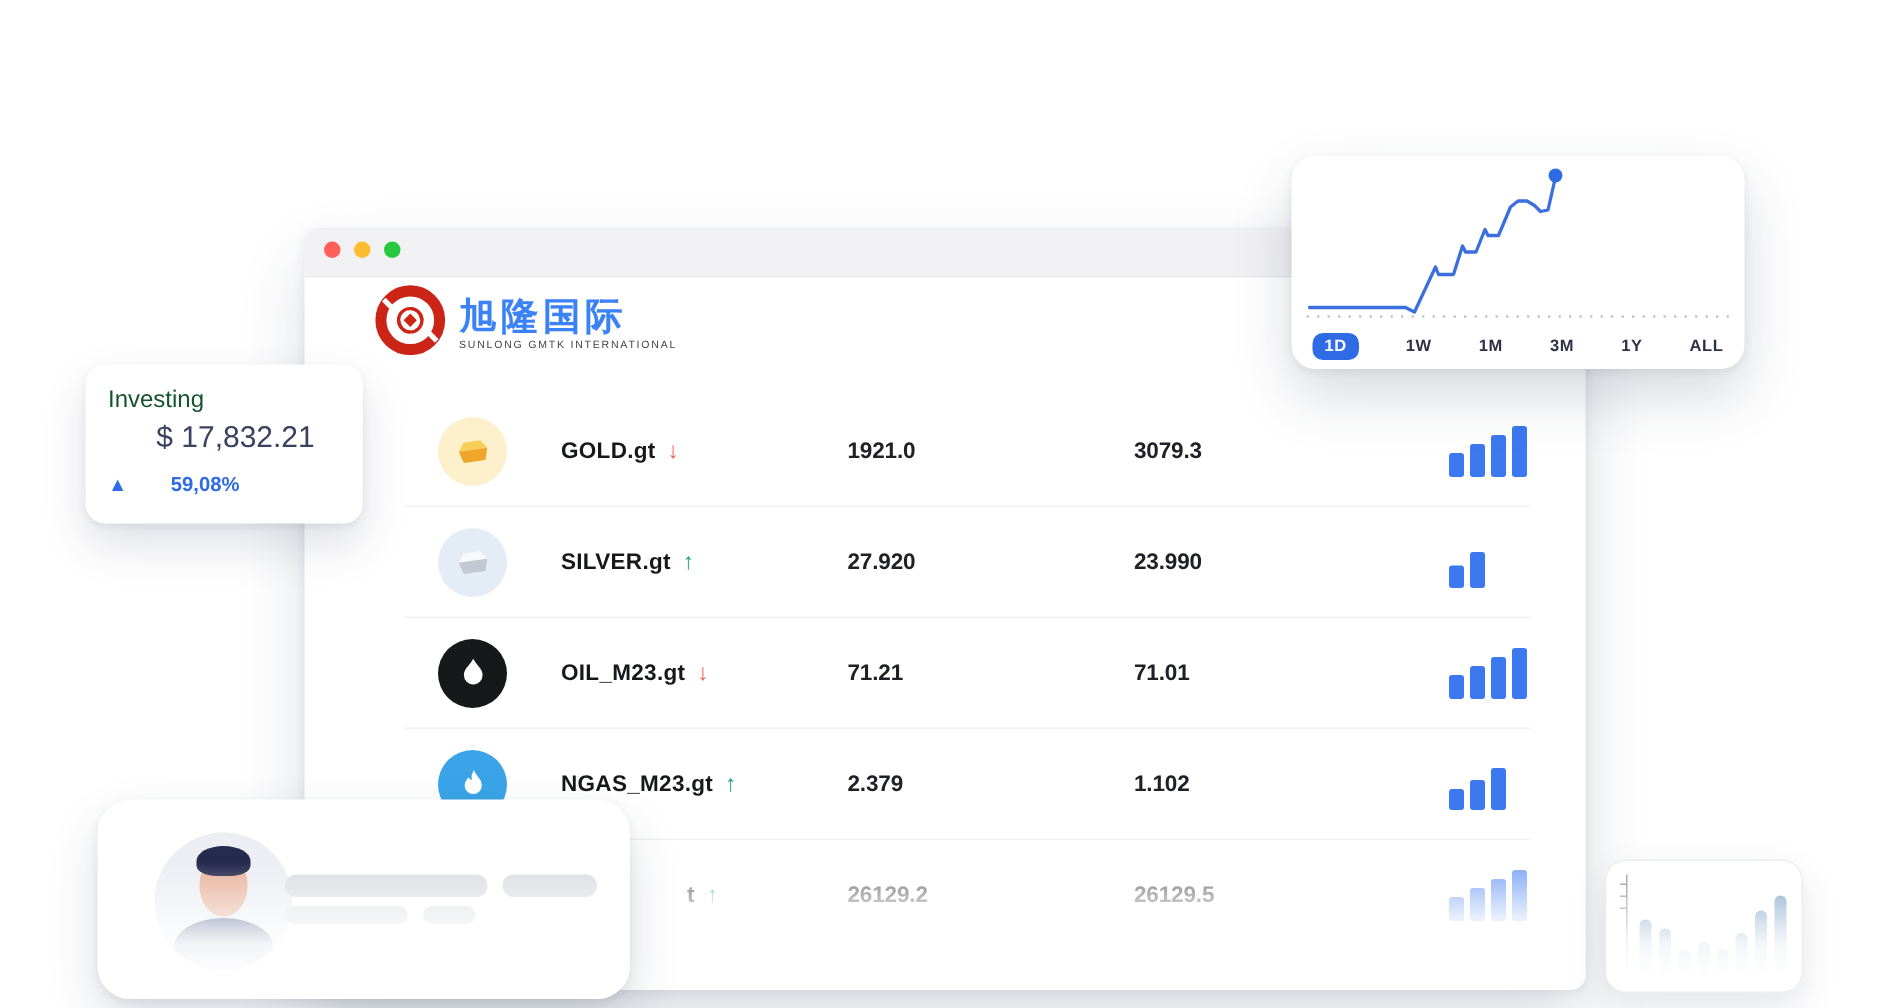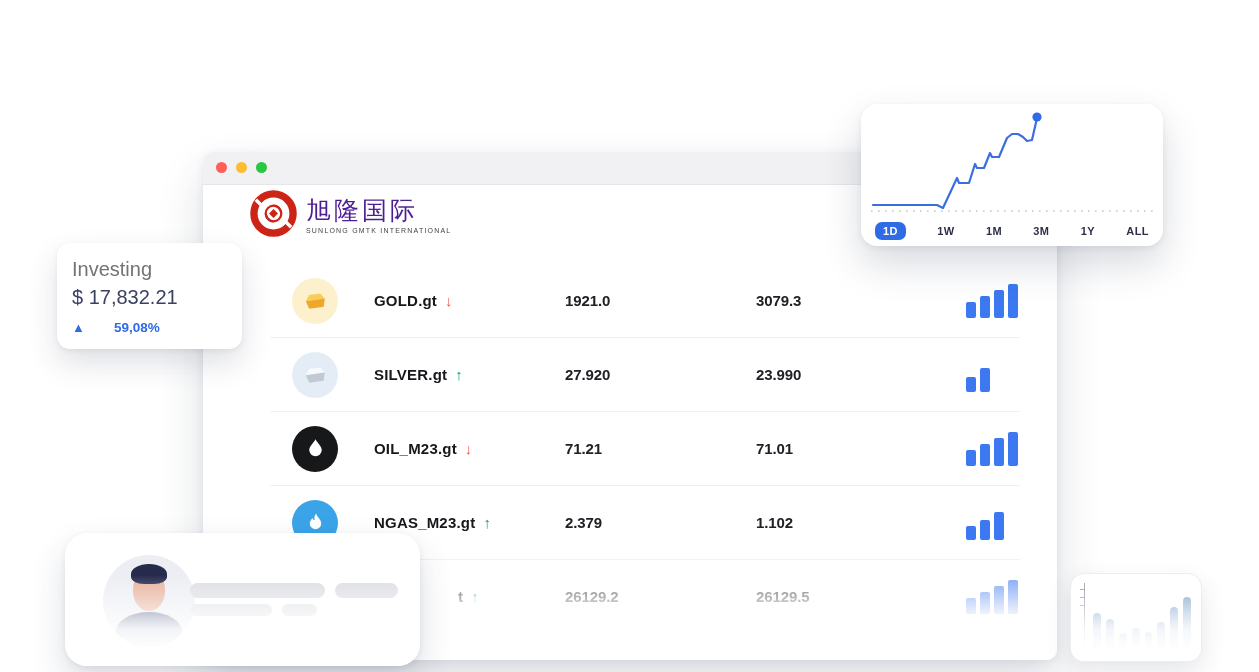--- a/index.html
+++ b/index.html
@@ -8,21 +8,21 @@
 
   
   .window{position:absolute;left:203px;top:152px;width:854px;height:508px;background:#fff;
           border-radius:10px;box-shadow:0 22px 45px rgba(40,50,80,.16),0 2px 8px rgba(40,50,80,.08);z-index:1;}
   .win-header{position:absolute;left:0;top:0;right:0;height:32px;background:#f1f1f3;
               border-bottom:1px solid #e6e6e9;border-radius:10px 10px 0 0;display:flex;align-items:center;padding-left:13px;}
   .tl-dot{width:11px;height:11px;border-radius:50%;margin-right:9px;display:inline-block;}
 
   
   .logo{position:absolute;left:47px;top:38px;display:flex;align-items:center;gap:9px;}
-  .logo-text .cjk{font-size:25px;font-weight:400;letter-spacing:3px;color:#4c1d95;line-height:1.1;}
+  .logo-text .cjk{font-size:25px;font-weight:700;letter-spacing:3px;color:#3b82f6;line-height:1.1;}
   .logo-text .sub{font-size:7px;letter-spacing:1.2px;color:#41434a;margin-top:2px;}
 
   
   .rows{position:absolute;left:67px;right:37px;top:112px;}
   .trow{display:grid;grid-template-columns:76px 170px 170px 189px auto;align-items:center;
         height:73px;padding-left:7px;border-bottom:1px solid #eef0f2;gap:21px;}
   .trow:last-child{border-bottom:none;}
   .asset-circle{width:46px;height:46px;border-radius:50%;display:flex;align-items:center;justify-content:center;}
   .asset-icon{display:flex;align-items:center;justify-content:center;}
   .sym{font-size:15px;font-weight:700;color:#17181c;letter-spacing:.2px;display:flex;align-items:center;}
@@ -41,22 +41,22 @@
   .chart-card{position:absolute;left:861px;top:104px;width:302px;height:142px;background:#fff;border-radius:16px;
               box-shadow:0 18px 38px rgba(40,50,80,.18),0 2px 6px rgba(40,50,80,.08);z-index:8;}
   .chart-card svg{display:block;}
   .tf-row{height:30px;display:flex;align-items:center;justify-content:space-between;padding:0 14px;}
   .tf{font-size:11px;font-weight:700;color:#2e3047;letter-spacing:.4px;cursor:default;}
   .tf.active{background:var(--accent);color:#fff;padding:3px 8px;border-radius:7px;}
 
   
   .invest-card{position:absolute;left:57px;top:243px;width:185px;height:106px;background:#fff;border-radius:13px;
                box-shadow:0 14px 30px rgba(40,50,80,.15),0 2px 5px rgba(40,50,80,.07);z-index:8;padding:15px 0 0 15px;box-sizing:border-box;}
-  .invest-title{font-size:20px;font-weight:500;color:#737373;}
-  .invest-amount{font-size:20px;font-weight:500;color:#3b4160;margin-top:5px;}
+  .invest-title{font-size:16px;font-weight:500;color:#14532d;}
+  .invest-amount{font-size:20px;font-weight:500;color:#3b4160;margin-top:5px;text-align:center;}
   .invest-change{margin-top:11px;display:flex;align-items:center;gap:9px;color:var(--accent);}
   .invest-change .tri{font-size:13px;}
   .invest-change .pct{font-size:13.5px;font-weight:700;margin-left:20px;}
 
   
   .profile-card{position:absolute;left:65px;top:533px;width:355px;height:133px;background:#fff;border-radius:22px;
                 box-shadow:0 16px 34px rgba(40,50,80,.16),0 2px 6px rgba(40,50,80,.08);z-index:9;overflow:hidden;}
   .avatar{position:absolute;left:38px;top:22px;width:92px;height:92px;border-radius:50%;background:#eceef3;overflow:hidden;}
   .avatar .shoulders{position:absolute;left:14%;bottom:-4%;width:72%;height:42%;border-radius:50% 50% 0 0;
                      background:linear-gradient(180deg,#5f678e,#c0c6da);}

